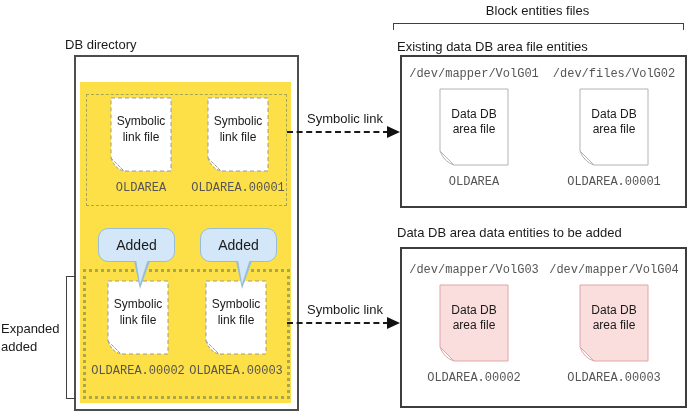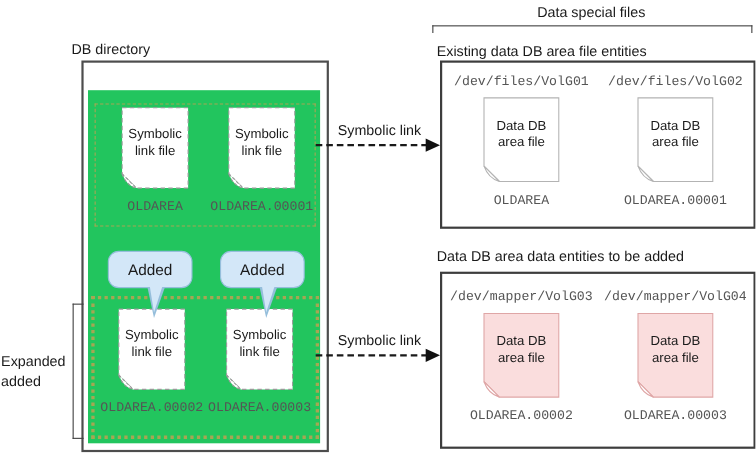--- a/index.html
+++ b/index.html
@@ -7,21 +7,21 @@
     position:relative;width:687px;height:415px;background:#ffffff;
     font-family:"Liberation Sans",sans-serif;color:#1a1a1a;overflow:hidden;
   }
   .abs{position:absolute;}
   .lbl{font-size:13px;line-height:1.25;white-space:nowrap;}
   .mono{font-family:"Liberation Mono","DejaVu Sans Mono",monospace;font-size:12px;color:#555555;white-space:nowrap;}
 
   
   .dbbox{left:74px;top:55px;width:221px;height:352px;border:2px solid #4d4d4d;background:#ffffff;}
   .dbbox-title{left:5px;top:4px;font-size:13px;white-space:nowrap;}
-  .yellow{left:4px;top:25px;width:211px;height:321px;background:#22c55e;}
+  .yellow{left:4px;top:25px;width:211px;height:321px;background:#fde047;}
   .sub-existing{left:6px;top:12px;width:199px;height:110px;border:1px dashed #a6a653;}
   .sub-expanded{left:3px;top:187px;width:201px;height:124px;border:3px dotted #a6a653;}
 
   .filecol{position:absolute;display:flex;flex-direction:column;align-items:center;}
   .fileicon{position:relative;}
   .fileicon svg{display:block;}
   .fileicon .ictext{
     position:absolute;left:0;top:0;width:100%;height:88%;
     display:flex;align-items:center;justify-content:center;text-align:center;
     font-size:12px;line-height:1.3;
@@ -131,27 +131,27 @@
   <div class="abs bracket-left"></div>
 
   <div class="abs arrowlabel" style="left:295px;top:111px;width:100px;">Symbolic link</div>
   <div class="abs dashline" style="left:287px;top:131px;width:102px;"></div>
   <div class="abs arrowhead" style="left:387px;top:126px;"></div>
 
   <div class="abs arrowlabel" style="left:295px;top:302px;width:100px;">Symbolic link</div>
   <div class="abs dashline" style="left:287px;top:322px;width:102px;"></div>
   <div class="abs arrowhead" style="left:387px;top:317px;"></div>
 
-  <div class="abs blocktitle">Data special files</div>
+  <div class="abs blocktitle">Block entities files</div>
   <div class="abs bracket-top"></div>
 
   <div class="abs rtitle" style="left:397px;top:39px;">Existing data DB area file entities</div>
   <div class="abs rbox rbox-existing">
     <div class="rcol" style="left:4px;">
-      <div class="mono">/dev/files/VolG01</div>
+      <div class="mono">/dev/mapper/VolG01</div>
       <div class="fileicon">
         <svg width="70" height="78" viewBox="0 0 70 78">
           <polygon points="1,1 69,1 69,77 15,77 1,63" fill="#ffffff" stroke="#b3b3b3"></polygon>
           <path d="M1,63 Q5,74 15,77 L1,63 Z" fill="#ffffff" stroke="#b3b3b3"></path>
         </svg>
         <div class="ictext" style="width:70px;">Data DB area file</div>
       </div>
       <div class="filelabel mono">OLDAREA</div>
     </div>
     <div class="rcol" style="left:144px;">

